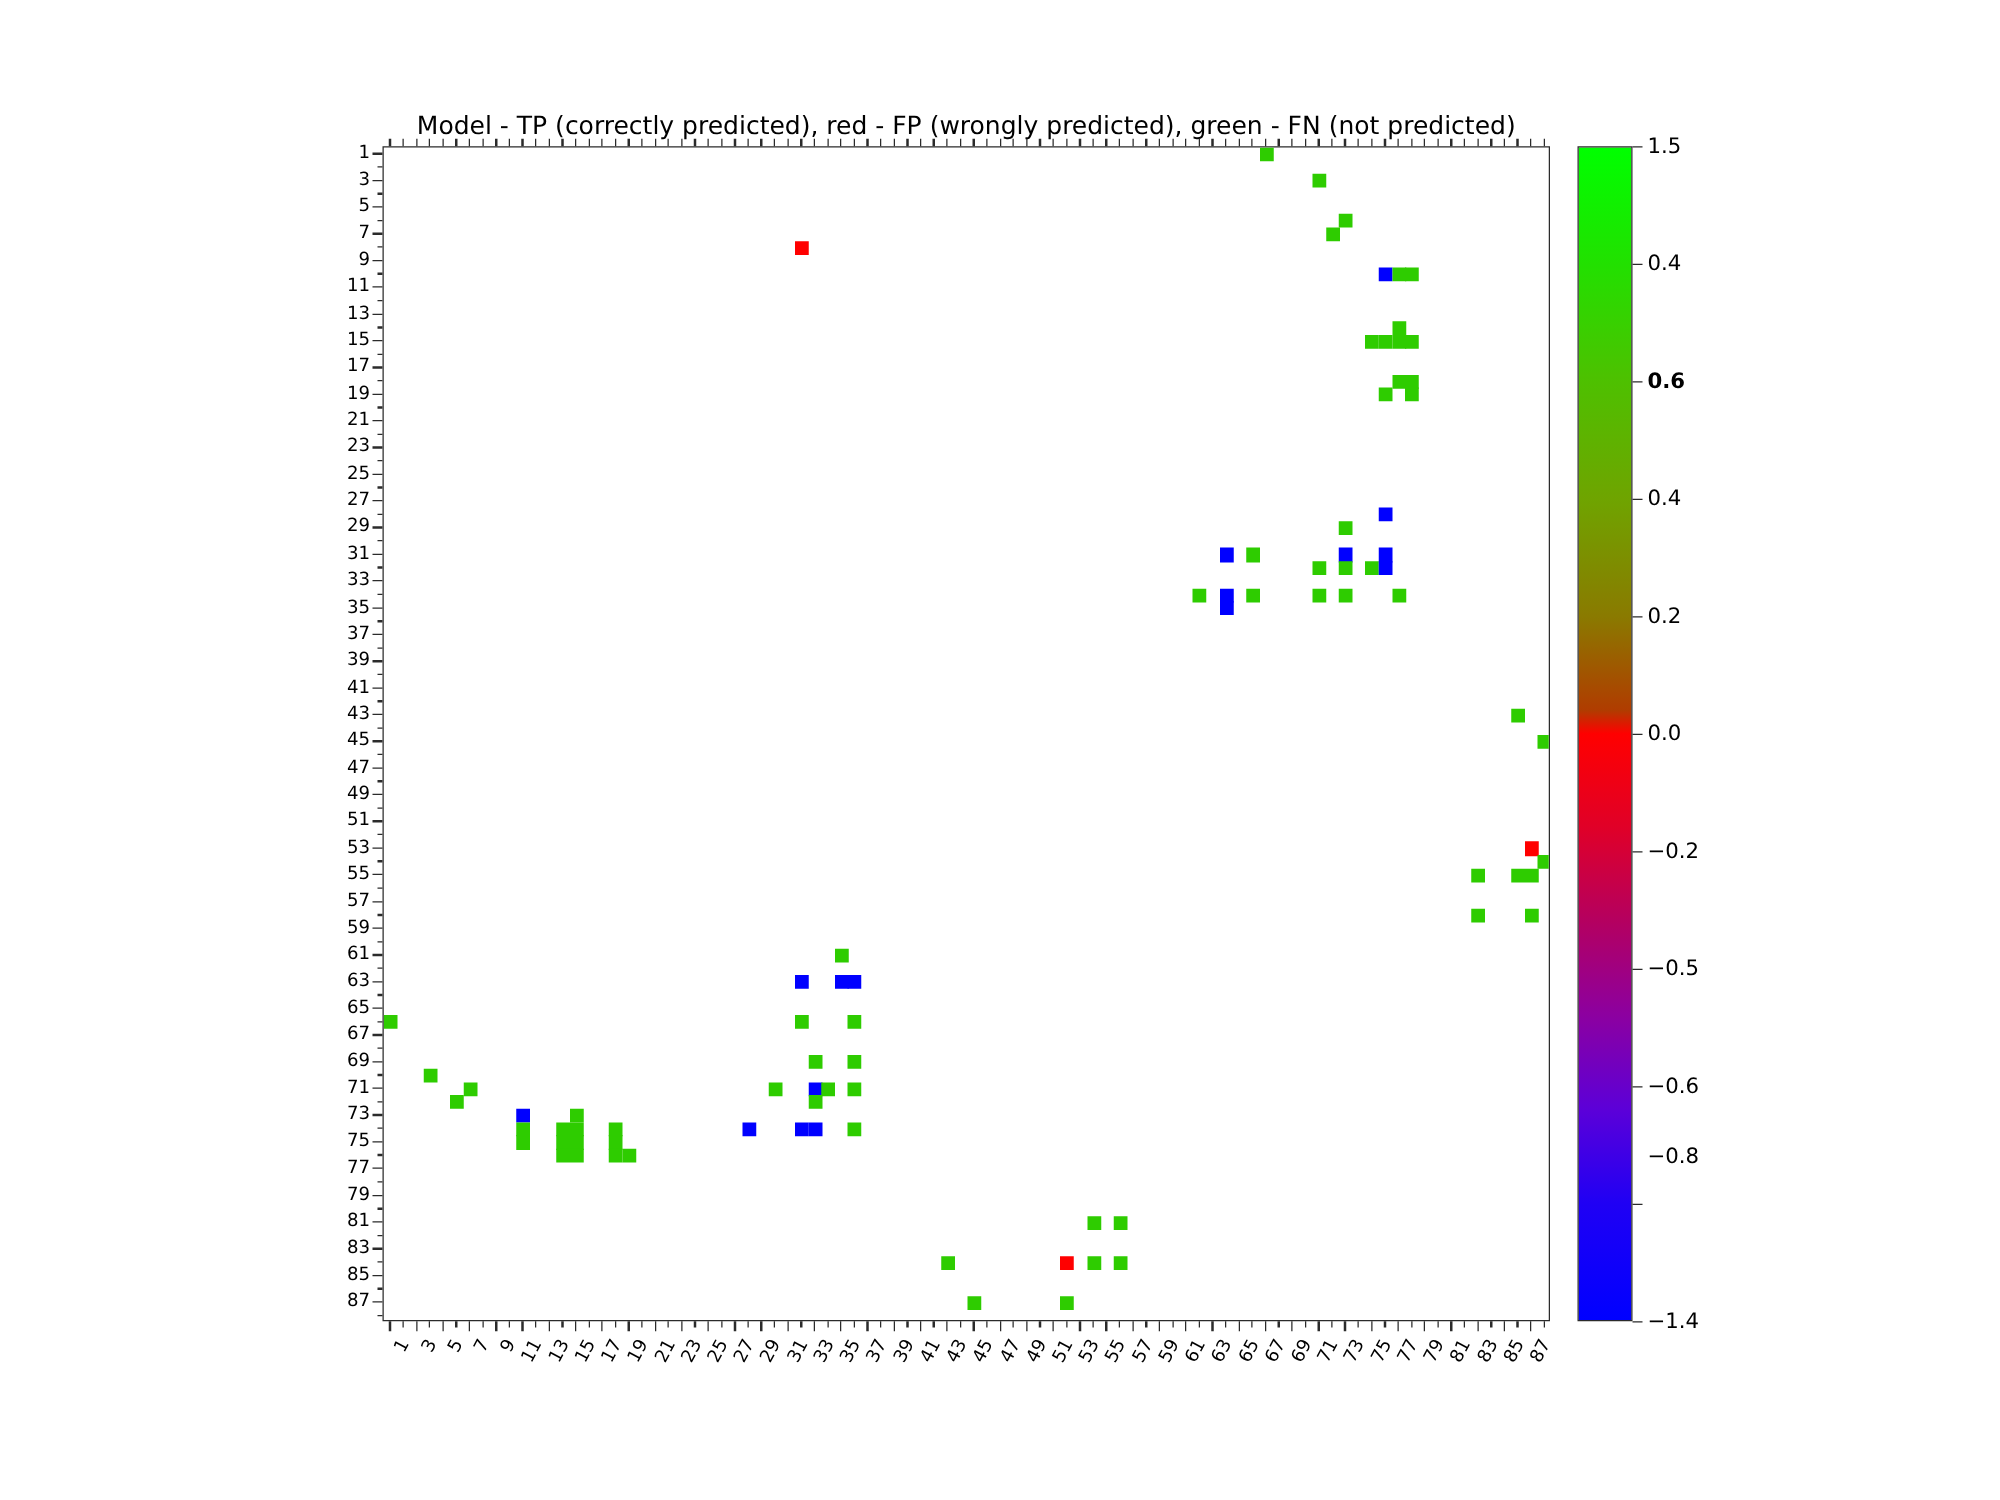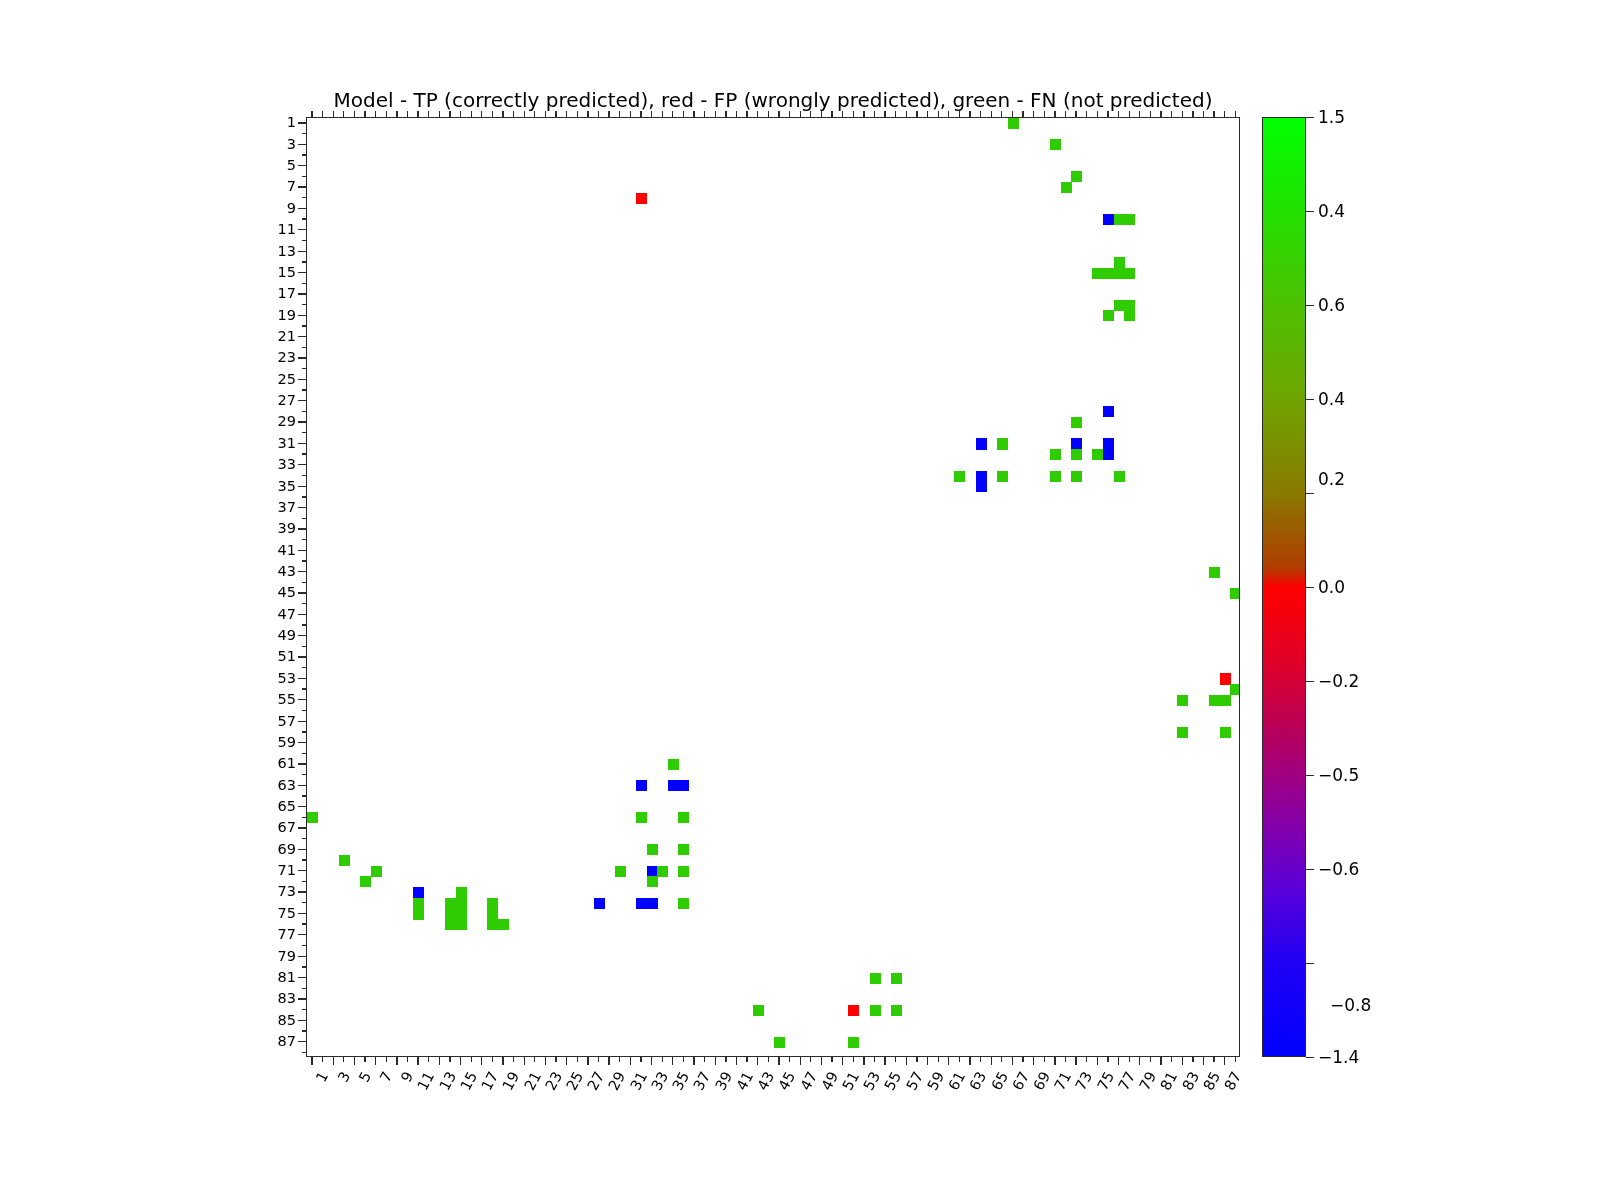--- a/index.html
+++ b/index.html
@@ -592,33 +592,33 @@
     </div>
 
   <div id="colorbar-wrap">
     <div id="colorbar-gradient"></div>
     <div id="colorbar-ticks">
         <div class="cb-tick" style="top: 0px;"></div>
         <div class="cb-label" style="top: 0px;">1.5</div>
         <div class="cb-tick" style="top: 94px;"></div>
         <div class="cb-label" style="top: 94px;">0.4</div>
         <div class="cb-tick" style="top: 188px;"></div>
-        <div class="cb-label" style="top: 188px;">0.6</div>
+        <div class="cb-label" style="top: 188px; font-weight: bold;">0.6</div>
         <div class="cb-tick" style="top: 282px;"></div>
         <div class="cb-label" style="top: 282px;">0.4</div>
         <div class="cb-tick" style="top: 376px;"></div>
-        <div class="cb-label" style="top: 362px;">0.2</div>
+        <div class="cb-label" style="top: 376px;">0.2</div>
         <div class="cb-tick" style="top: 470px;"></div>
         <div class="cb-label" style="top: 470px;">0.0</div>
         <div class="cb-tick" style="top: 564px;"></div>
         <div class="cb-label" style="top: 564px;">−0.2</div>
         <div class="cb-tick" style="top: 658px;"></div>
         <div class="cb-label" style="top: 658px;">−0.5</div>
         <div class="cb-tick" style="top: 752px;"></div>
         <div class="cb-label" style="top: 752px;">−0.6</div>
         <div class="cb-tick" style="top: 846px;"></div>
-        <div class="cb-label" style="top: 888px; margin-left: 12px;">−0.8</div>
+        <div class="cb-label" style="top: 808px;">−0.8</div>
         <div class="cb-tick" style="top: 940px;"></div>
         <div class="cb-label" style="top: 940px;">−1.4</div>
       </div>
   </div>
 
 </div>
 
 </body></html>

